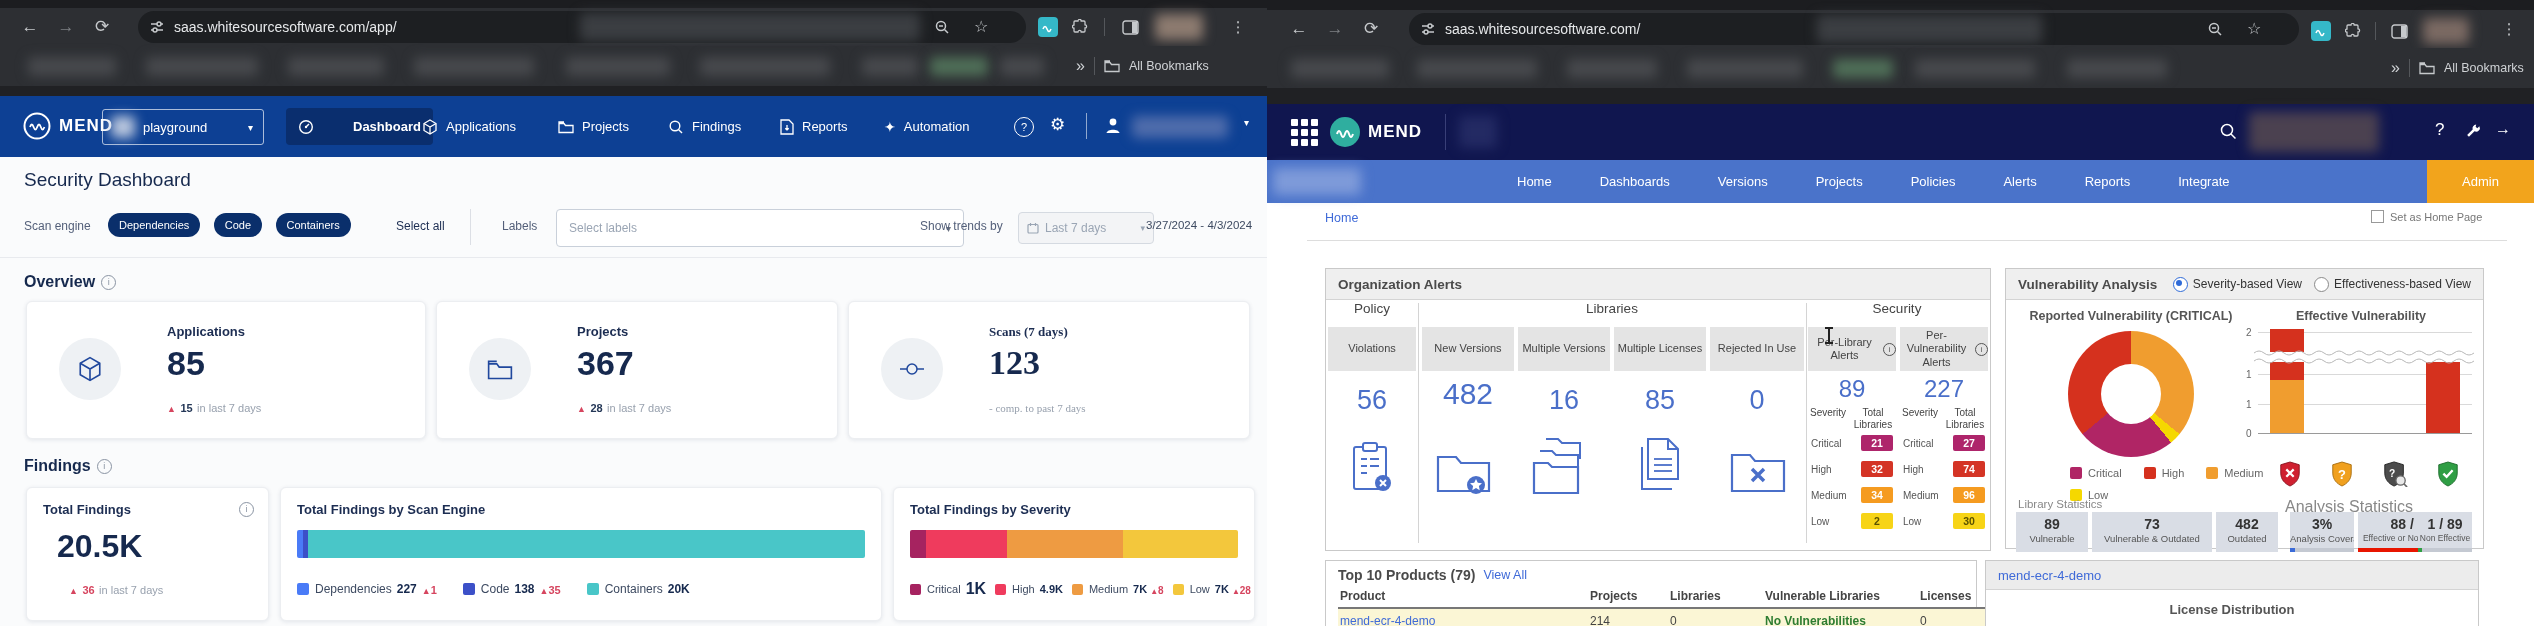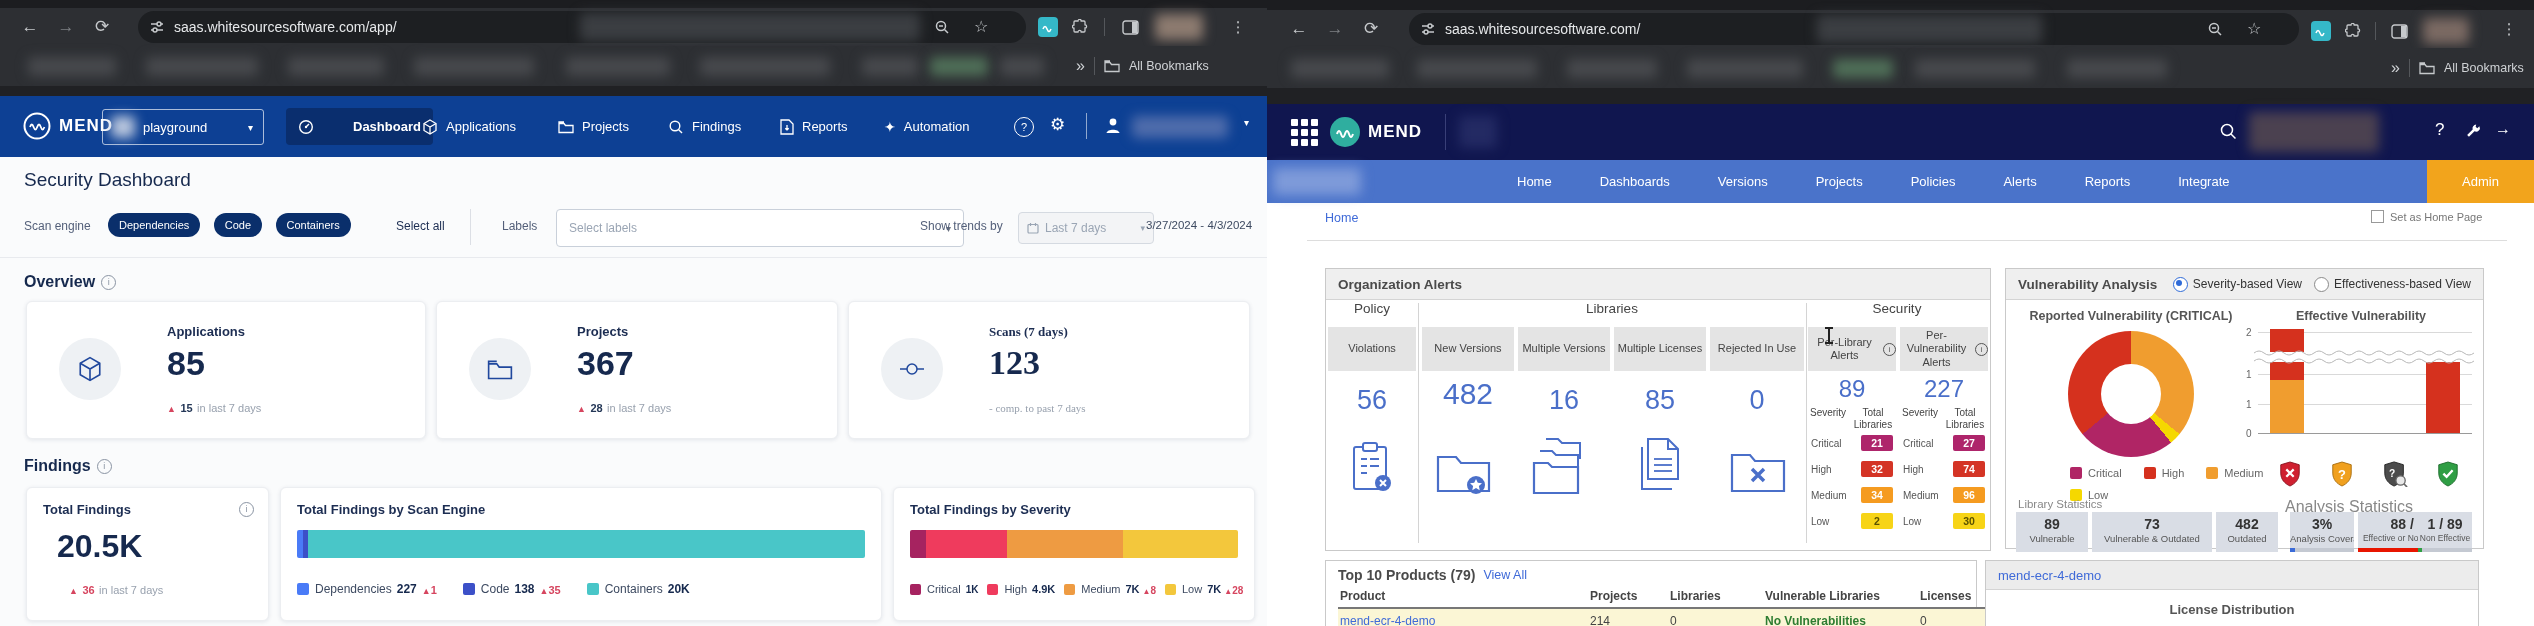--- a/index.html
+++ b/index.html
@@ -339,21 +339,21 @@
         <div class="stackbar" style="width:328px;">
           <div style="width: 5%; background: rgb(166, 35, 96);"></div>
           <div style="width: 24.6%; background: rgb(239, 59, 93);"></div>
           <div style="width: 35.2%; background: rgb(238, 155, 66);"></div>
           <div style="width: 35.2%; background: rgb(243, 199, 60);"></div>
         </div>
         <div class="legend" style="top:92px;gap:9px;">
           <span style="display:flex;align-items:center;">
             <span class="lsq" style="width: 11px; height: 11px; background: rgb(166, 35, 96);"></span>
             <span class="lname" style="font-size:11px;">Critical</span>
-            <span class="lval" style="font-size:10px;">1K</span>
+            <span class="lval" style="font-size:16px;">1K</span>
           </span>
           <span style="display:flex;align-items:center;">
             <span class="lsq" style="width: 11px; height: 11px; background: rgb(239, 59, 93);"></span>
             <span class="lname" style="font-size:11px;">High</span>
             <span class="lval" style="font-size:11px;">4.9K</span>
           </span>
           <span style="display:flex;align-items:center;">
             <span class="lsq" style="width: 11px; height: 11px; background: rgb(238, 155, 66);"></span>
             <span class="lname" style="font-size:11px;">Medium</span>
             <span class="lval" style="font-size:11px;">7K</span>

